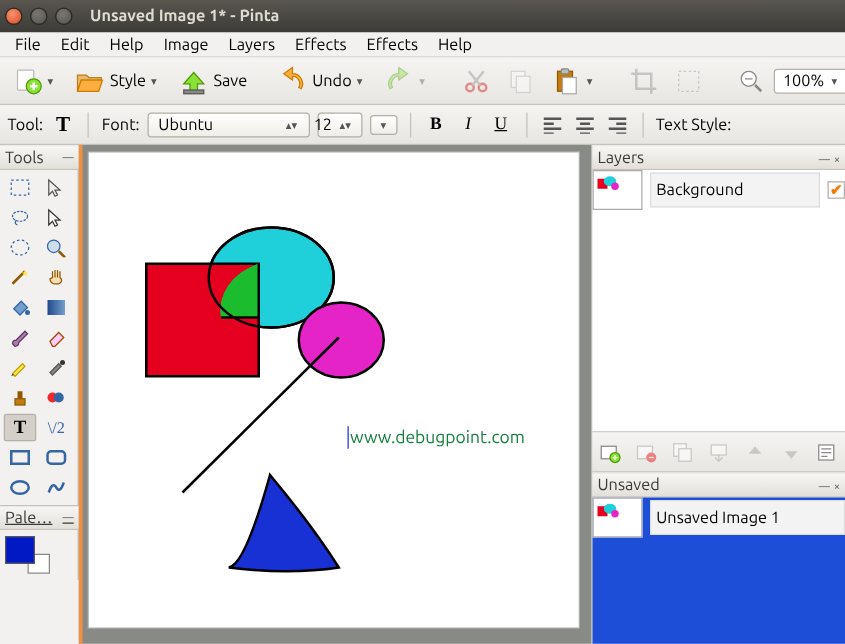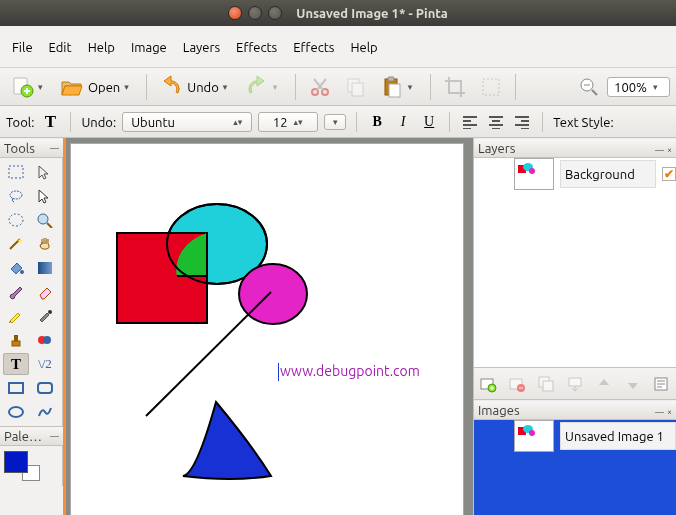--- a/index.html
+++ b/index.html
@@ -1,23 +1,23 @@
 <!DOCTYPE html>
 <html><head>
 <meta charset="utf-8">
 <style>
 * { box-sizing: border-box; margin: 0; padding: 0; font-family: Ubuntu, "Segoe UI", sans-serif; font-size: 13px; }
 body { width: 676px; height: 515px; background: #f2f1f0; overflow: hidden; }
 
-.titlebar { height: 26px; background: linear-gradient(#595650,#3c3b37); display: flex; align-items: center; padding: 0 4px; gap: 6px; justify-content: center; }
+.titlebar { height: 26px; background: linear-gradient(#595650,#3c3b37); display: flex; align-items: center; padding: 0 4px; gap: 6px; }
 .tb-btn { width: 14px; height: 14px; border-radius: 50%; border: 1px solid #2a2a28; background: radial-gradient(circle at 40% 35%, #7a7670, #57544e); }
 .tb-btn.close { background: radial-gradient(circle at 40% 35%, #f79173, #dd4b1e); }
 .tb-title { color: #dfdbd2; font-weight: bold; margin-left: 8px; font-size: 13px; }
 
-.menubar { height: 42px; background: #f2f1f0; display: flex; align-items: center; padding: 0 4px; border-bottom: 1px solid #d6d3cf; }
+.menubar { height: 20px; background: #f2f1f0; display: flex; align-items: center; padding: 0 4px; border-bottom: 1px solid #d6d3cf; }
 .menu-item { padding: 3px 8px; cursor: default; }
 
 .toolbar1 { height: 38px; background: linear-gradient(#f5f4f2,#e8e6e2); border-bottom: 1px solid #c5c1bb; display: flex; align-items: center; padding: 0 6px; gap: 4px; }
 .sep { width: 1px; height: 26px; background: #c5c1bb; margin: 0 4px; }
 .btn { padding: 3px 4px; display: inline-flex; align-items: center; gap: 4px; border-radius: 3px; }
 .icon { width: 24px; height: 24px; display: inline-block; }
 .icon svg { width: 100%; height: 100%; }
 .small-icon { width: 20px; height: 20px; display: inline-block; }
 .chev { width: 10px; font-size: 9px; color: #555; }
 .zoom-box { border: 1px solid #b4afa8; border-radius: 3px; background: #fff; padding: 2px 6px; display: inline-flex; align-items: center; gap: 6px; }
@@ -26,35 +26,35 @@
 .combo { border: 1px solid #b4afa8; border-radius: 3px; background: linear-gradient(#fff,#f0eee9); padding: 2px 8px; display: inline-flex; align-items: center; gap: 6px; }
 .fmt-btn { width: 20px; height: 20px; display: inline-flex; align-items: center; justify-content: center; font-family: Georgia, serif; font-size: 14px; border-radius: 2px; }
 
 .workarea { display: flex; height: 422px; }
 .left-col { width: 63px; display: flex; flex-direction: column; }
 .panel-head { height: 20px; background: linear-gradient(#f7f6f4,#e3e0da); border-bottom: 1px solid #c5c1bb; border-top: 1px solid #ececec; display: flex; align-items: center; justify-content: space-between; padding: 0 4px; font-size: 12px; color: #3a3a3a; }
 .panel-ctrl { font-size: 9px; color: #555; cursor: default; }
 .toolbox { background: #f2f1f0; display: grid; grid-template-columns: 1fr 1fr; gap: 2px; padding: 3px; border-right: 1px solid #c5c1bb; flex: 0 0 auto; }
 .tool { width: 26px; height: 22px; display: flex; align-items: center; justify-content: center; border-radius: 2px; }
 .tool.active { background: #d4cfc7; border: 1px solid #b4afa8; }
-.palette-head { border-top: 1px solid #c5c1bb; }
+.palette-head { border-top: 1px solid #c5c1bb; text-decoration: underline; }
 .palette { padding: 4px; display: flex; align-items: center; border-right: 1px solid #c5c1bb; height: 40px; }
 .sw-wrap { position: relative; width: 36px; height: 30px; }
 .sw-bg { position: absolute; right: 0; bottom: 0; width: 18px; height: 16px; border: 1px solid #888; background: #fff; }
 .sw-fg { position: absolute; left: 0; top: 0; width: 24px; height: 22px; border: 1px solid #555; background: #0019c4; }
 
 .canvas-col { flex: 1; background: #888a85; position: relative; overflow: hidden; }
 .canvas { position: absolute; left: 8px; top: 6px; width: 392px; height: 380px; background: #fff; box-shadow: 0 0 0 1px #aaa; }
 .left-ruler { position: absolute; left: 0; top: 0; width: 3px; height: 100%; background: #f68f3c; }
 .bot-ruler { position: absolute; left: 8px; bottom: 0; width: 392px; height: 3px; background: #f68f3c; }
 .text-cursor { position: absolute; width: 1px; height: 18px; background: #1a37d6; }
 
 .right-col { width: 203px; display: flex; flex-direction: column; border-left: 1px solid #c5c1bb; background: #f2f1f0; }
 .layer-list { background: #fff; border-bottom: 1px solid #c5c1bb; flex: 0 0 auto; height: 210px; }
-.layer-row { display: flex; align-items: center; padding: 0; gap: 6px; margin-left: 40px; }
+.layer-row { display: flex; align-items: center; padding: 0; gap: 6px; }
 .thumb { width: 40px; height: 32px; border: 1px solid #aaa; background: #fff; position: relative; }
 .layer-name { flex: 1; background: #f3f3f3; border: 1px solid #ddd; padding: 6px 4px; }
 .chk { width: 14px; height: 14px; border: 1px solid #b4afa8; background: #fff; display: inline-flex; align-items: center; justify-content: center; color: #f57900; font-size: 12px; font-weight: bold; }
 .layer-btns { height: 32px; display: flex; align-items: center; justify-content: space-around; border-bottom: 1px solid #c5c1bb; background: linear-gradient(#f5f4f2,#e8e6e2); }
 .lb-ic { width: 18px; height: 18px; opacity: 0.55; }
 .lb-ic.on { opacity: 1; }
 .images-list { background: #1d4ed8; flex: 1; }
 
 .dim { opacity: 0.4; }
 </style>
@@ -86,22 +86,29 @@
           <circle cx="17" cy="16" r="6" fill="#8ae234" stroke="#4e9a06"></circle>
           <path d="M17 13v6M14 16h6" stroke="#fff" stroke-width="2"></path>
         </svg></span>
     <span class="chev">▾</span>
   </div>
   <div class="btn">
     <span class="icon"><svg viewBox="0 0 24 24">
           <path d="M2 7h7l2 2h10v2H5L2 20z" fill="#e9b96e" stroke="#c17d11"></path>
           <path d="M5 11h17l-3 9H2z" fill="#fcaf3e" stroke="#ce7c00"></path>
         </svg></span>
-    <span>Open</span>
+    <span>Style</span>
     <span class="chev">▾</span>
+  </div>
+  <div class="btn">
+    <span class="icon"><svg viewBox="0 0 24 24">
+          <path d="M4 14 L12 5 L20 14 H15 V20 H9 V14 Z" fill="#8ae234" stroke="#4e9a06"></path>
+          <rect x="4" y="19" width="16" height="3" fill="#888a85" stroke="#555"></rect>
+        </svg></span>
+    <span>Save</span>
   </div>
   <div class="sep"></div>
   <div class="btn">
     <span class="icon"><svg viewBox="0 0 24 24">
           <path d="M12 6a8 8 0 0 1 7 12l-2-1a6 6 0 0 0-5-9v3L5 6l7-5z" fill="#fcaf3e" stroke="#ce7c00"></path>
         </svg></span>
     <span>Undo</span>
     <span class="chev">▾</span>
   </div>
   <div class="btn dim">
@@ -156,26 +163,26 @@
       <span>100%</span>
       <span class="chev">▾</span>
     </div>
 
 </div>
 
 <div class="toolbar2">
   <span>Tool:</span>
   <span class="small-icon" style="font-family:Georgia,serif;font-size:17px;font-weight:bold;text-align:center">T</span>
   <div class="sep" style="height:20px"></div>
-  <span>Undo:</span>
+  <span>Font:</span>
   <div class="combo" style="width:130px;justify-content:space-between">
     <span>Ubuntu</span>
     <span class="chev">▴▾</span>
   </div>
-  <div class="combo" style="width:60px;justify-content:center">
+  <div class="combo" style="width:36px;justify-content:flex-end">
     <span>12</span>
     <span class="chev">▴▾</span>
   </div>
   <div class="combo" style="width:22px;justify-content:center">
       <span class="chev">▾</span>
     </div>
   <div class="sep" style="height:20px"></div>
   <div class="fmt-btn" style="font-weight:bold">B</div>
   <div class="fmt-btn" style="font-style:italic">I</div>
   <div class="fmt-btn" style="text-decoration:underline">U</div>
@@ -349,21 +356,21 @@
         <path d="M136 89 L136 132 L159 132 A50 40 0 0 1 136 89 Z" fill="#1bbd2e" opacity="0"></path>
         <path d="M136 89 L136 132 L106 132 A50 40 0 0 1 136 89" fill="#1bbd2e"></path>
         <line x1="106" y1="132" x2="136" y2="132" stroke="#000" stroke-width="2"></line>
         <line x1="136" y1="89" x2="136" y2="132" stroke="#000" stroke-width="2"></line>
         <ellipse cx="146" cy="100" rx="50" ry="40" fill="none" stroke="#000" stroke-width="2"></ellipse>
         <ellipse cx="202" cy="150" rx="34" ry="30" fill="#e524c8" stroke="#000" stroke-width="2"></ellipse>
         <line x1="200" y1="148" x2="75" y2="272" stroke="#000" stroke-width="2"></line>
         <path d="M112 332 Q125 330 145 258 Q180 300 200 332 Q160 338 112 332 Z" fill="#1831d4" stroke="#000" stroke-width="2"></path>
       </svg>
       <div class="text-cursor" style="left:207px;top:219px"></div>
-      <div style="position:absolute;left:209px;top:219px;color:#a21caf;font-size:14px">www.debugpoint.com</div>
+      <div style="position:absolute;left:209px;top:219px;color:#15803d;font-size:14px">www.debugpoint.com</div>
     </div>
     <div class="bot-ruler"></div>
   </div>
 
   <div class="right-col">
     <div class="panel-head">
       <span>Layers</span>
       <span><span class="panel-ctrl">—</span> <span class="panel-ctrl">×</span></span>
     </div>
     <div class="layer-list">
@@ -404,21 +411,21 @@
           </svg></span>
       <span class="lb-ic"><svg viewBox="0 0 18 18">
             <path d="M9 14l5-6H4z" fill="#aaa"></path>
           </svg></span>
       <span class="lb-ic on"><svg viewBox="0 0 18 18">
             <rect x="3" y="3" width="12" height="12" fill="#fff" stroke="#888"></rect>
             <path d="M5 6h8M5 9h8M5 12h5" stroke="#888"></path>
           </svg></span>
     </div>
     <div class="panel-head">
-      <span>Images</span>
+      <span>Unsaved</span>
       <span><span class="panel-ctrl">—</span> <span class="panel-ctrl">×</span></span>
     </div>
     <div class="images-list">
       <div class="layer-row">
         <div class="thumb">
           <svg width="38" height="30">
               <rect x="3" y="6" width="8" height="8" fill="#e6001f"></rect>
               <ellipse cx="13" cy="8" rx="5" ry="4" fill="#1fd0db"></ellipse>
               <ellipse cx="17" cy="12" rx="3" ry="3" fill="#e524c8"></ellipse>
             </svg>

